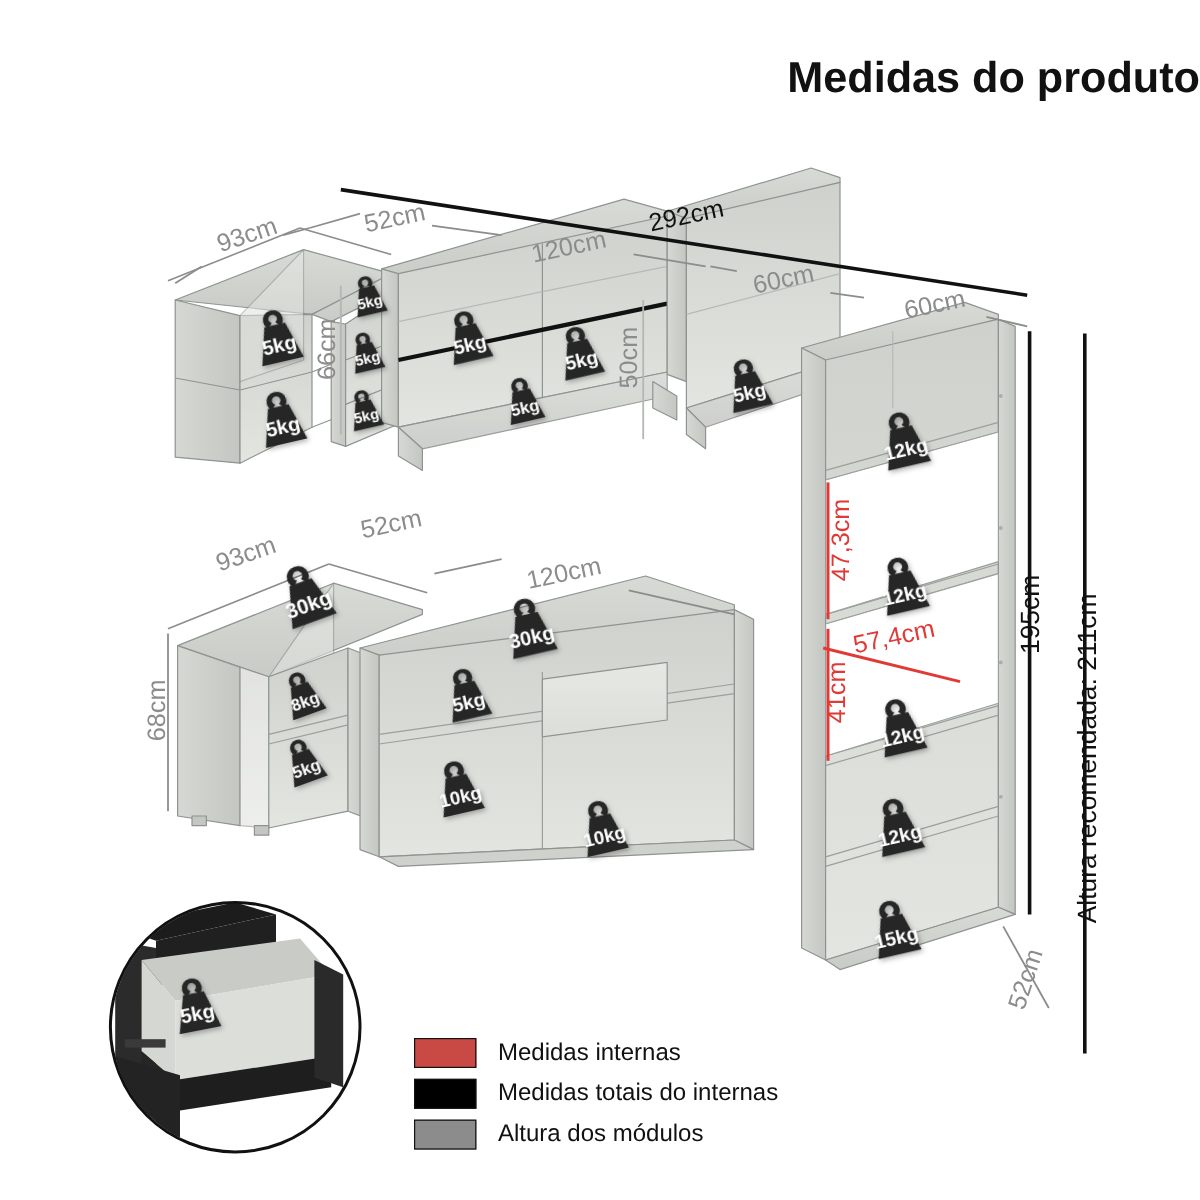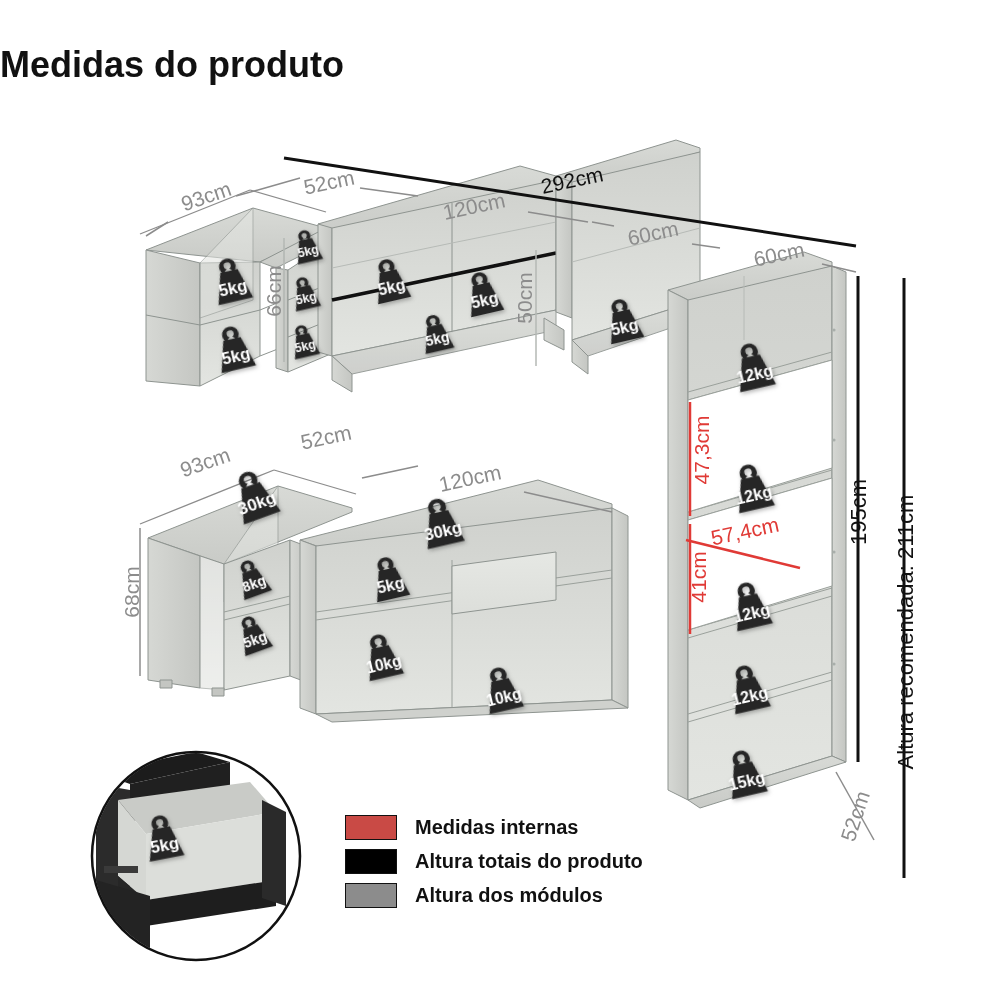--- a/index.html
+++ b/index.html
@@ -11,39 +11,39 @@
     overflow:hidden;
     position:relative;
   }
   #stage{position:absolute;left:0;top:0;width:1000px;height:1000px;}
   svg#scene{position:absolute;left:0;top:0;width:1000px;height:1000px;}
 
   
   .title{
     position:absolute;
     left:0;top:44px;width:1000px;
-    text-align:left;
+    text-align:right;
     font-size:36px;font-weight:bold;color:#111111;
     letter-spacing:0px;
   }
 
   
   .dim{
     position:absolute;
     font-family:"Liberation Sans", sans-serif;
     white-space:nowrap;
     line-height:1;
   }
   .dim-gray{color:#8c8c8c;font-size:21px;}
   .dim-black{color:#111111;font-size:21px;}
   .dim-red{color:#e03a36;font-size:21px;}
   .dim-black-lg{color:#111111;font-size:22px;}
 
   
-  .legend{position:absolute;left:345px;top:810px;font-weight:bold;}
+  .legend{position:absolute;left:345px;top:860px;}
   .legend-row{display:flex;align-items:center;height:34px;}
   .swatch{
     width:52px;height:25px;border:1.5px solid #111111;margin-right:18px;
     box-sizing:border-box;flex:none;
   }
   .legend-label{font-size:20px;color:#111111;}
 
   
   .wt{
     position:absolute;
@@ -447,21 +447,21 @@
       </div>
     </div>
 
   <div class="legend">
     <div class="legend-row">
       <span class="swatch" style="background:#c94a45"></span>
       <span class="legend-label">Medidas internas</span>
     </div>
     <div class="legend-row">
       <span class="swatch" style="background:#000000"></span>
-      <span class="legend-label">Altura totais do produto</span>
+      <span class="legend-label">Medidas totais do internas</span>
     </div>
     <div class="legend-row">
       <span class="swatch" style="background:#8c8c8c"></span>
       <span class="legend-label">Altura dos módulos</span>
     </div>
   </div>
 
 </div>
 
 </body></html>

